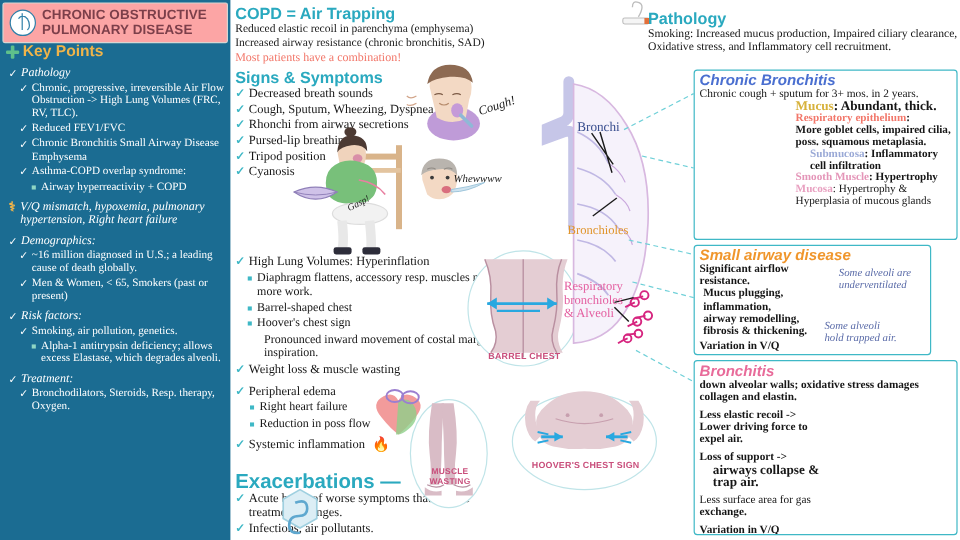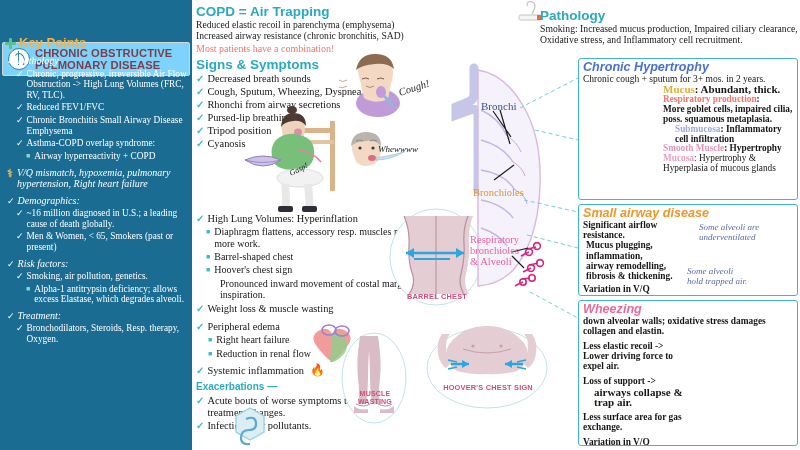--- a/index.html
+++ b/index.html
@@ -9,22 +9,22 @@
   }
   #page{position:relative;width:800px;height:450px;overflow:hidden;}
 
   
   #sidebar{
     position:absolute;left:0;top:0;width:192px;height:450px;
     background:#1b6c92;
   }
   #titlebar{
     position:absolute;left:2px;top:2px;width:186px;height:32px;
-    background:#7dd3fc;border:1px solid #d8d5d2;border-radius:2px;
-    display:flex;align-items:center;margin-top:40px;
+    background:#fca5a5;border:1px solid #d8d5d2;border-radius:2px;
+    display:flex;align-items:center;
   }
   .logo{
     width:20px;height:20px;border-radius:50%;border:1.6px solid #2f7fa8;
     margin:0 5px 0 5px;flex:0 0 auto;position:relative;background:#fff;
   }
   .logo::after{
     content:"";position:absolute;left:8.5px;top:2px;width:1.6px;height:14px;
     background:#2f7fa8;
   }
   .logo .snake{
@@ -268,31 +268,31 @@
       <span class="m-chk">✓</span>
       <span class="m-txt">Peripheral edema</span>
     </div>
     <div id="edema-list">
         <div class="m-item" style="margin-left: 12px;">
           <span class="m-sq">■</span>
           <span class="m-txt" style="font-size: 10px;">Right heart failure</span>
         </div>
         <div class="m-item" style="margin-left: 12px;">
           <span class="m-sq">■</span>
-          <span class="m-txt" style="font-size: 10px;">Reduction in renal flow</span>
+          <span class="m-txt" style="font-size: 10px;">Reduction in poss flow</span>
         </div>
       </div>
 
     <div class="m-item" style="margin-top:5px">
       <span class="m-chk">✓</span>
       <span class="m-txt">Systemic inflammation</span>
       <span style="margin-left:6px;font-size:12px;line-height:11px;color:#f2776a;">🔥</span>
     </div>
 
-    <div class="h-teal" style="margin-top:3px;font-size:10px">Exacerbations —</div>
+    <div class="h-teal" style="margin-top:18px;font-size:17px">Exacerbations —</div>
     <div id="exac-list">
         <div class="m-item">
           <span class="m-chk">✓</span>
           <span class="m-txt" style="max-width: 196px;">Acute bouts of worse symptoms that require treatment changes.</span>
         </div>
         <div class="m-item">
           <span class="m-chk">✓</span>
           <span class="m-txt" style="max-width: 196px;">Infections, air pollutants.</span>
         </div>
       </div>
@@ -512,34 +512,34 @@
   </div>
 
   <div style="position:absolute;left:540px;top:8px;width:258px">
     <div class="h-teal" style="font-size:13.5px">Pathology</div>
     <div class="rtxt" style="font-size:9.7px;line-height:10.7px;margin-top:1px">Smoking: Increased mucus production, Impaired ciliary clearance,</div>
     <div class="rtxt" style="font-size:9.7px;line-height:10.7px">Oxidative stress, and Inflammatory cell recruitment.</div>
   </div>
 
   <div class="rbox" style="left:578px;top:58px;width:220px;height:142px">
     <div style="padding:2px 3px 0 4px">
-      <div class="rbox-title" style="color:#4a6fd0">Chronic Hypertrophy</div>
+      <div class="rbox-title" style="color:#4a6fd0">Chronic Bronchitis</div>
       <div class="rtxt" style="font-size:9.5px;line-height:10px">Chronic cough + sputum for 3+ mos. in 2 years.</div>
       <div id="cb-labels" style="position:absolute;left:84px;top:26px;width:134px">
           <div class="rtxt" style="font-size: 11px; line-height: 9.9px;"><span class="lbl-mucus">Mucus</span><span style="font-weight: bold;">: Abundant, thick.</span></div>
-          <div class="rtxt" style="font-size: 9.3px; line-height: 9.9px;"><span class="lbl-resp">Respiratory production</span><span style="font-weight: bold;">:</span></div>
+          <div class="rtxt" style="font-size: 9.3px; line-height: 9.9px;"><span class="lbl-resp">Respiratory epithelium</span><span style="font-weight: bold;">:</span></div>
           <div class="rtxt" style="font-size: 9.3px; line-height: 9.9px;"><span style="font-weight: bold;">More goblet cells, impaired cilia, poss. squamous metaplasia.</span></div>
           <div class="rtxt" style="font-size: 9.3px; line-height: 9.9px; margin-left: 12px;"><span class="lbl-sub">Submucosa</span><span style="font-weight: bold;">: Inflammatory cell infiltration</span></div>
           <div class="rtxt" style="font-size: 9.3px; line-height: 9.9px;"><span class="lbl-sm">Smooth Muscle</span><span style="font-weight: bold;">: Hypertrophy</span></div>
           <div class="rtxt" style="font-size: 9.3px; line-height: 9.9px;"><span class="lbl-muc">Mucosa</span><span style="font-weight: normal;">: Hypertrophy &amp; Hyperplasia of mucous glands</span></div>
         </div>
     </div>
   </div>
 
-  <div class="rbox" style="left:578px;top:204px;width:220px;height:92px">
+  <div class="rbox" style="left:578px;top:204px;width:198px;height:92px">
     <div style="padding:2px 3px 0 4px">
       <div class="rbox-title" style="color:#f0962c">Small airway disease</div>
       <div id="sad-lines" style="width:118px">
           <div class="rtxt" style="font-size: 9.4px; line-height: 10.2px; font-weight: bold;">Significant airflow resistance.</div>
           <div class="rtxt" style="font-size: 9.4px; line-height: 10.2px; font-weight: bold; margin-left: 3px;">Mucus plugging,</div>
           <div class="rtxt" style="font-size: 9.4px; line-height: 10.2px; font-weight: bold; margin-left: 3px;">inflammation,</div>
           <div class="rtxt" style="font-size: 9.4px; line-height: 10.2px; font-weight: bold; margin-left: 3px;">airway remodelling,</div>
           <div class="rtxt" style="font-size: 9.4px; line-height: 10.2px; font-weight: bold; margin-left: 3px;">fibrosis &amp; thickening.</div>
           <div class="rtxt" style="font-size: 9.4px; line-height: 10.2px; font-weight: bold; margin-top: 3px;">Variation in V/Q</div>
         </div>
@@ -549,37 +549,37 @@
       <div>underventilated</div>
     </div>
     <div class="handw" style="position:absolute;left:108px;top:62px;font-size:9px;line-height:9.6px;color:#5a6ba8">
       <div>Some alveoli</div>
       <div>hold trapped air.</div>
     </div>
   </div>
 
   <div class="rbox" style="left:578px;top:300px;width:220px;height:146px">
     <div style="padding:2px 3px 0 4px">
-      <div class="rbox-title" style="color:#e86b9a">Wheezing</div>
+      <div class="rbox-title" style="color:#e86b9a">Bronchitis</div>
       <div id="emph-lines">
           <div class="rtxt" style="font-size: 9.4px; line-height: 10.1px; font-weight: bold;">down alveolar walls; oxidative stress damages</div>
           <div class="rtxt" style="font-size: 9.4px; line-height: 10.1px; font-weight: bold;">collagen and elastin.</div>
         </div>
       <div id="emph-blocks" style="width:112px">
           <div style="margin-top: 5px;">
             <div class="rtxt" style="font-size: 9.4px; line-height: 10.1px; font-weight: bold;">Less elastic recoil -&gt;</div>
             <div class="rtxt" style="font-size: 9.4px; line-height: 10.1px; font-weight: bold;">Lower driving force to</div>
             <div class="rtxt" style="font-size: 9.4px; line-height: 10.1px; font-weight: bold;">expel air.</div>
           </div>
           <div style="margin-top: 5px;">
             <div class="rtxt" style="font-size: 9.4px; line-height: 10.1px; font-weight: bold;">Loss of support -&gt;</div>
             <div class="rtxt" style="font-size: 11px; line-height: 10.1px; font-weight: bold; padding-left: 11px;">airways collapse &amp; trap air.</div>
           </div>
           <div style="margin-top: 5px;">
-            <div class="rtxt" style="font-size: 9.4px; line-height: 10.1px; font-weight: bold;">Less surface area for gas</div>
+            <div class="rtxt" style="font-size: 9.4px; line-height: 10.1px; font-weight: normal;">Less surface area for gas</div>
             <div class="rtxt" style="font-size: 9.4px; line-height: 10.1px; font-weight: bold;">exchange.</div>
           </div>
           <div style="margin-top: 5px;">
             <div class="rtxt" style="font-size: 9.4px; line-height: 10.1px; font-weight: bold;">Variation in V/Q</div>
           </div>
         </div>
     </div>
   </div>
 
 </div>

